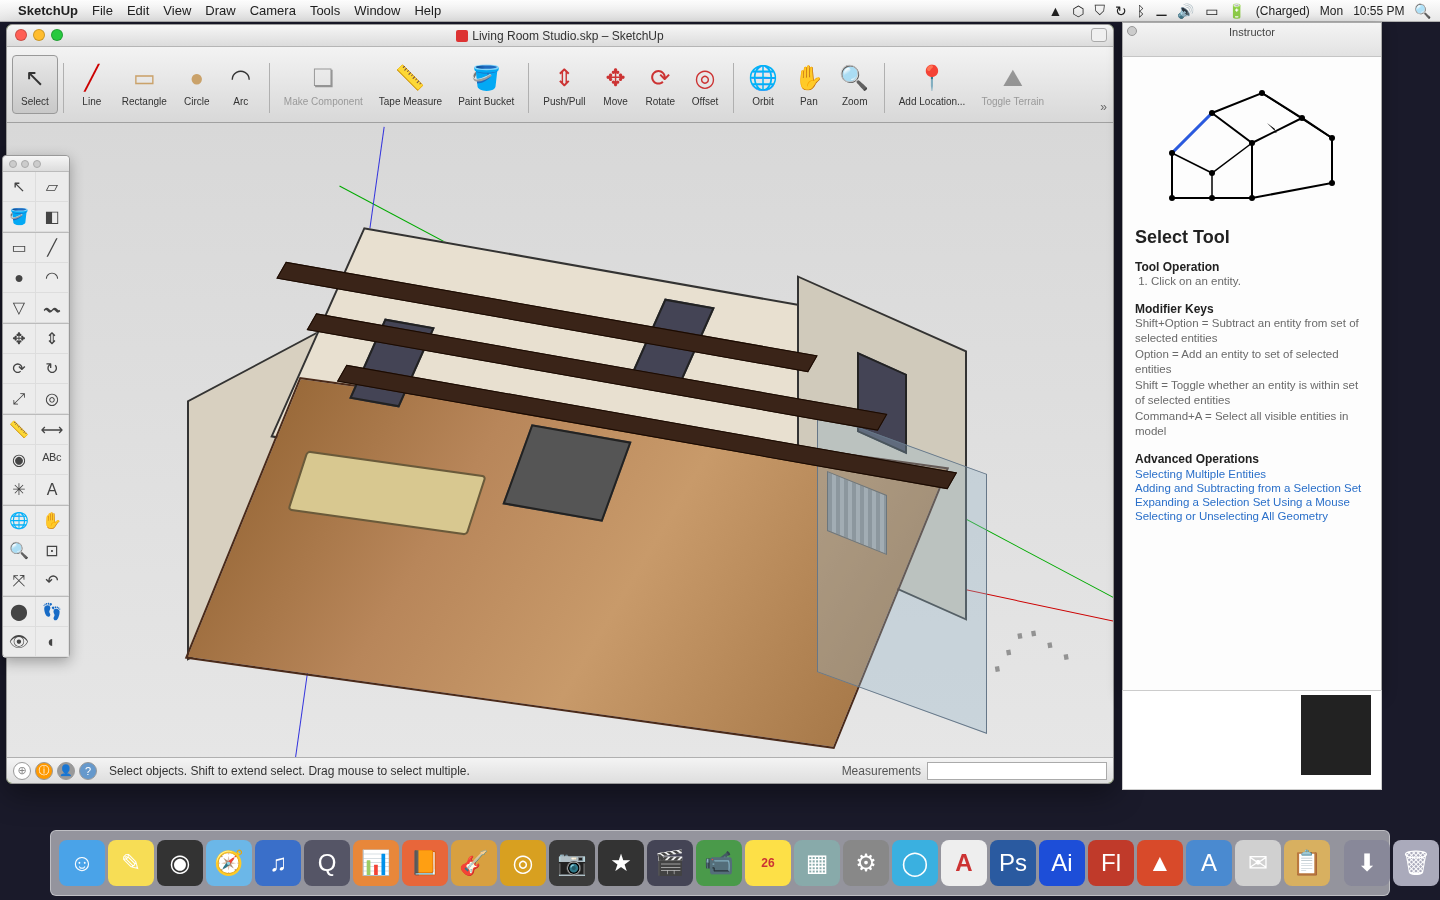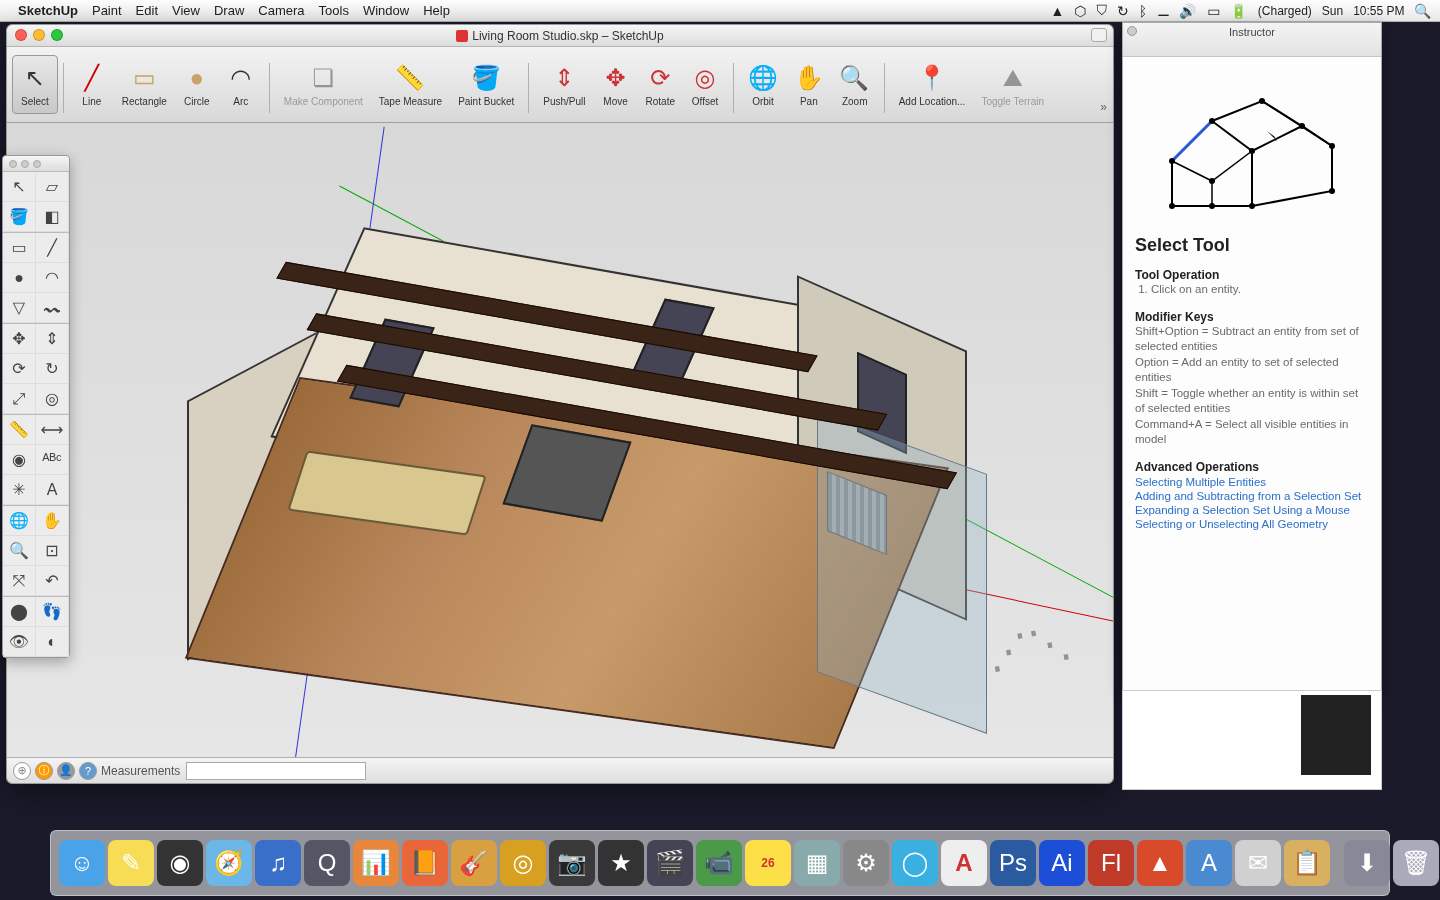--- a/index.html
+++ b/index.html
@@ -67,21 +67,21 @@
 .palette .phead { height:16px; background:linear-gradient(#f6f6f6,#dcdcdc); border-bottom:1px solid #bbb; display:flex; gap:4px; padding-left:6px; align-items:center; border-radius:4px 4px 0 0;}
 .palette .phead span{width:8px;height:8px;border-radius:50%;background:#ccc;border:1px solid #aaa;}
 .palette .pgrid { display:grid; grid-template-columns:1fr 1fr; }
 .palette .pc { height:30px; display:flex; align-items:center; justify-content:center; font-size:16px; border-right:1px solid #ddd; border-bottom:1px solid #ddd; color:#444; }
 .palette .psep { grid-column:1/3; height:1px; background:#bbb; }
 
 
 .instructor { position:absolute; left:1122px; top:22px; width:260px; height:670px; background:#fdfdfd; border:1px solid #aaa; box-shadow:0 4px 14px rgba(0,0,0,.3); font-size:12px; color:#555; }
 .instructor .ihead { height:34px; background:linear-gradient(#f4f4f4,#e2e2e2); border-bottom:1px solid #c5c5c5; text-align:center; font-size:11px; color:#444; line-height:18px; position:relative; }
 .instructor .ihead .cl { position:absolute; left:4px; top:3px; width:10px; height:10px; border-radius:50%; background:#ccc; border:1px solid #999; }
-.instructor .ibody { padding:24px 12px; }
+.instructor .ibody { padding:16px 12px; }
 .instructor .diagram { height:150px; display:flex; align-items:center; justify-content:center; }
 .instructor h2 { font-size:18px; color:#222; margin-top:4px; }
 .instructor h3 { font-size:12px; color:#222; margin-top:12px; font-weight:bold; }
 .instructor p, .instructor li { font-size:11.5px; color:#6a6a6a; line-height:1.35; }
 .instructor a { color:#2a6fc9; display:block; margin-top:2px; font-size:11.5px; }
 .instructor ol { padding-left:16px; }
 
 
 .bgstrip { position:absolute; left:1122px; top:690px; width:260px; height:100px; background:#fff; border:1px solid #ccc; display:flex; }
 .bgstrip .dark { width:70px; height:80px; margin-left:auto; margin-top:4px; margin-right:10px; background:#222; }
@@ -90,40 +90,40 @@
 .dock { position:absolute; left:50px; right:50px; bottom:4px; height:66px; background:rgba(230,230,235,.6); border:1px solid rgba(255,255,255,.4); border-radius:6px; display:flex; align-items:center; padding:0 8px; gap:3px; backdrop-filter:blur(4px); }
 .dock .di { width:46px; height:46px; border-radius:8px; display:flex; align-items:center; justify-content:center; font-size:24px; color:#fff; flex-shrink:0; }
 .dock .dsep { width:1px; height:44px; background:rgba(0,0,0,.3); margin:0 4px; }
 </style>
 </head>
 <body>
 
 <div class="menubar">
   <span class="apple"></span>
   <span class="app">SketchUp</span>
-  <span class="m">Paint</span>
+  <span class="m">File</span>
   <span class="m">Edit</span>
   <span class="m">View</span>
   <span class="m">Draw</span>
   <span class="m">Camera</span>
   <span class="m">Tools</span>
   <span class="m">Window</span>
   <span class="m">Help</span>
   <span class="spacer"></span>
   <span class="r ricon">▲</span>
   <span class="r ricon">⬡</span>
   <span class="r ricon">⛉</span>
   <span class="r ricon">↻</span>
   <span class="r ricon">ᛒ</span>
   <span class="r ricon">⚊</span>
   <span class="r ricon">🔊</span>
   <span class="r ricon">▭</span>
   <span class="r ricon">🔋</span>
   <span class="r">(Charged)</span>
-  <span class="r">Sun</span>
+  <span class="r">Mon</span>
   <span class="r">10:55 PM</span>
   <span class="r ricon">🔍</span>
 </div>
 
 <div class="window">
   <div class="titlebar">
     <div class="tl-buttons">
       <div class="tl-btn tl-red"></div>
       <div class="tl-btn tl-yel"></div>
       <div class="tl-btn tl-grn"></div>
@@ -233,20 +233,21 @@
       <div class="beam b3"></div>
       <div class="figure">⋰⋱</div>
     </div>
   </div>
 
   <div class="statusbar">
     <div class="sicon si1">⊕</div>
     <div class="sicon si2">ⓘ</div>
     <div class="sicon si3">👤</div>
     <div class="sicon si4">?</div>
+    <span class="msg">Select objects. Shift to extend select. Drag mouse to select multiple.</span>
     <span class="meas-l">Measurements</span>
     <div class="meas-f"></div>
   </div>
 </div>
 
 <div class="palette">
   <div class="phead">
       <span></span>
       <span></span>
       <span></span>

